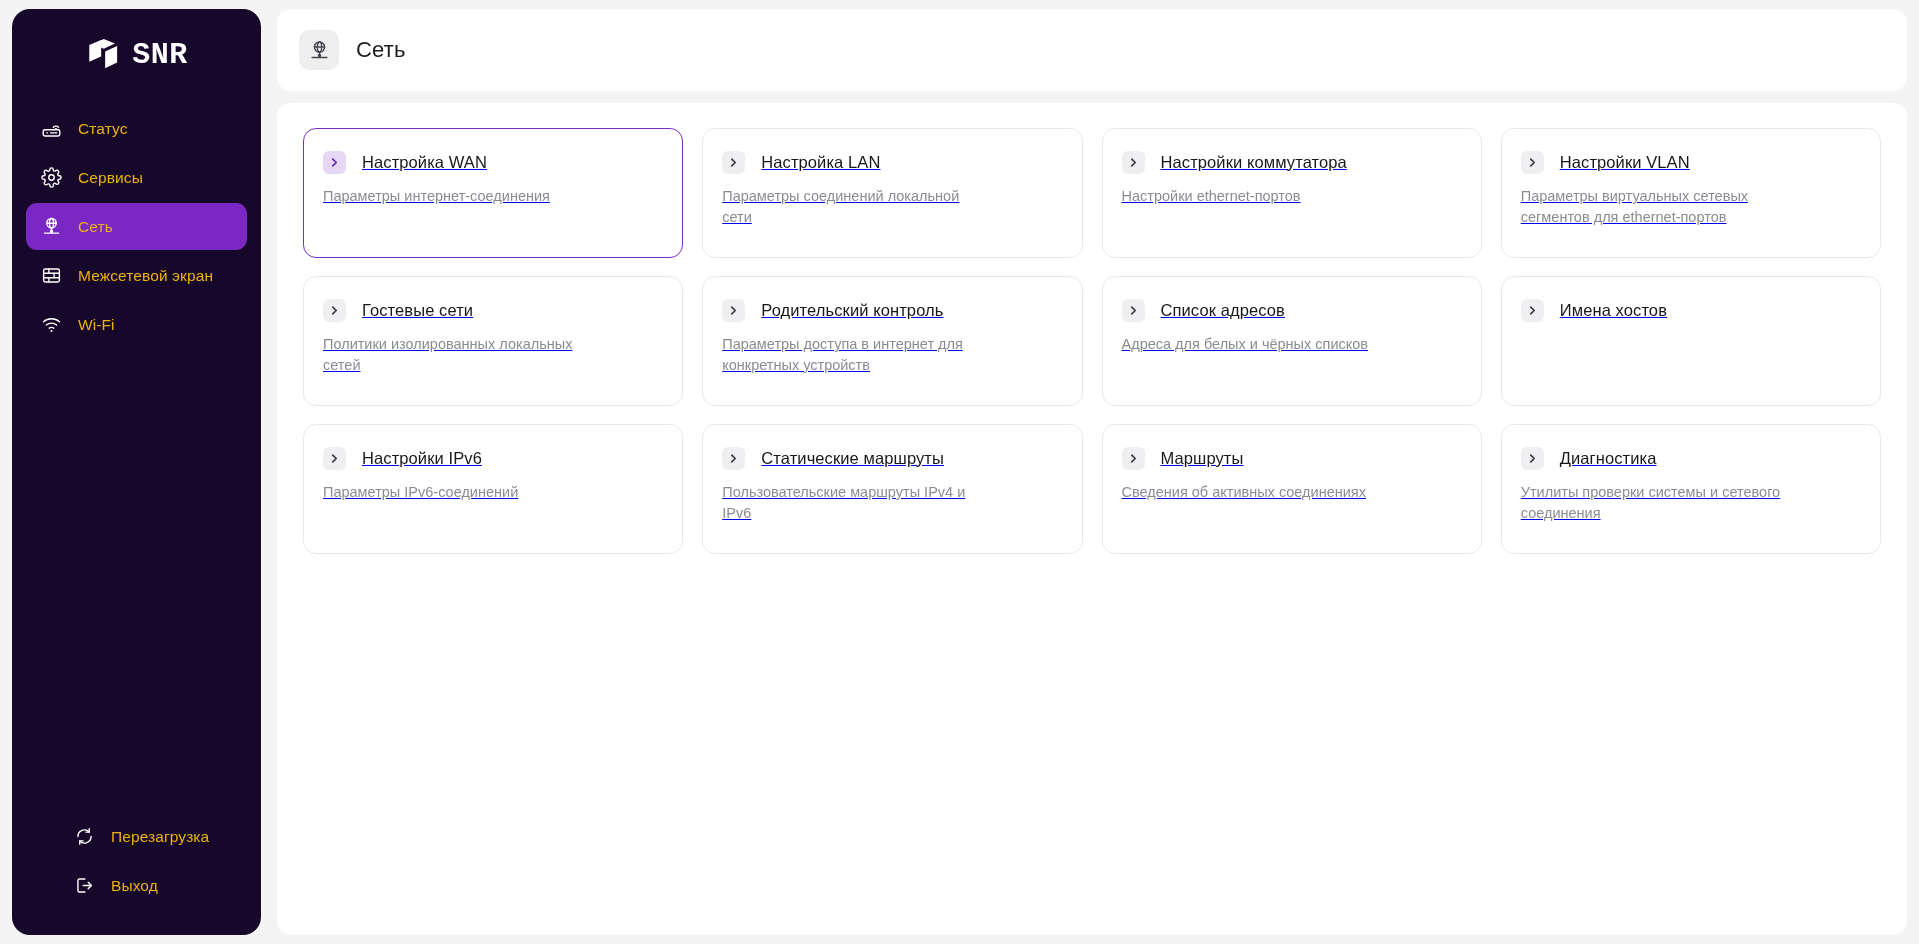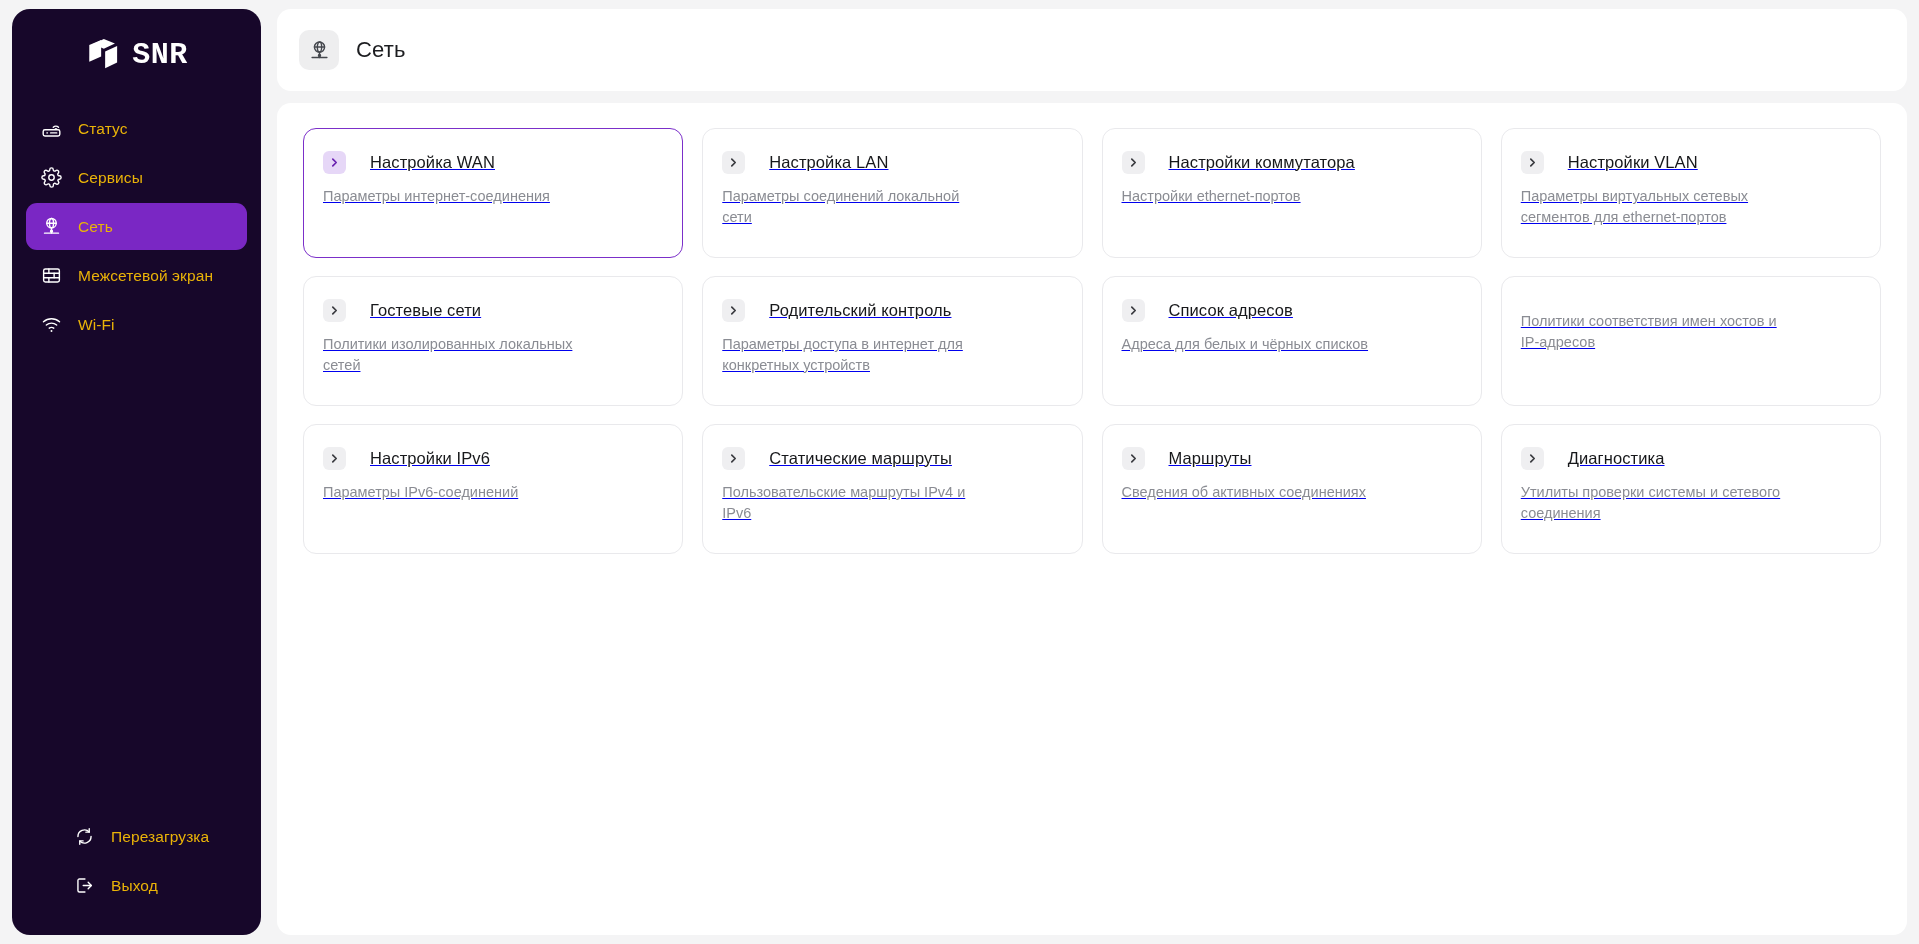--- a/index.html
+++ b/index.html
@@ -149,21 +149,21 @@
     cursor: pointer;
     transition: border-color .12s ease, box-shadow .12s ease;
     display: block;
   }
   .card.selected {
     border: 1.6px solid #7b2fc9;
   }
   .card-head {
     display: flex;
     align-items: center;
-    gap: 24px;
+    gap: 16px;
   }
   .chev {
     width: 23px; height: 23px;
     border-radius: 6px;
     background: #efeff1;
     color: #3a3b40;
     display: flex;
     align-items: center;
     justify-content: center;
     flex: 0 0 23px;
@@ -399,21 +399,28 @@
               <svg width="11" height="11" viewBox="0 0 16 16" fill="none" stroke="currentColor" stroke-width="2.4" stroke-linecap="round" stroke-linejoin="round">
                   <polyline points="5.5 3 10.5 8 5.5 13"></polyline>
                 </svg>
             </span>
             <span class="card-title">Список адресов</span>
           </div>
           <p class="card-sub">Адреса для белых и чёрных списков</p>
         </a>
 
         <a class="card" href="#">
-          <p class="card-sub">Политики соответствия имен хостов и IP-адресов</p>
+          <div class="card-head">
+            <span class="chev">
+              <svg width="11" height="11" viewBox="0 0 16 16" fill="none" stroke="currentColor" stroke-width="2.4" stroke-linecap="round" stroke-linejoin="round">
+                  <polyline points="5.5 3 10.5 8 5.5 13"></polyline>
+                </svg>
+            </span>
+            <span class="card-title">Имена хостов</span>
+          </div>
         </a>
 
         <a class="card" href="#">
           <div class="card-head">
             <span class="chev">
               <svg width="11" height="11" viewBox="0 0 16 16" fill="none" stroke="currentColor" stroke-width="2.4" stroke-linecap="round" stroke-linejoin="round">
                   <polyline points="5.5 3 10.5 8 5.5 13"></polyline>
                 </svg>
             </span>
             <span class="card-title">Настройки IPv6</span>

